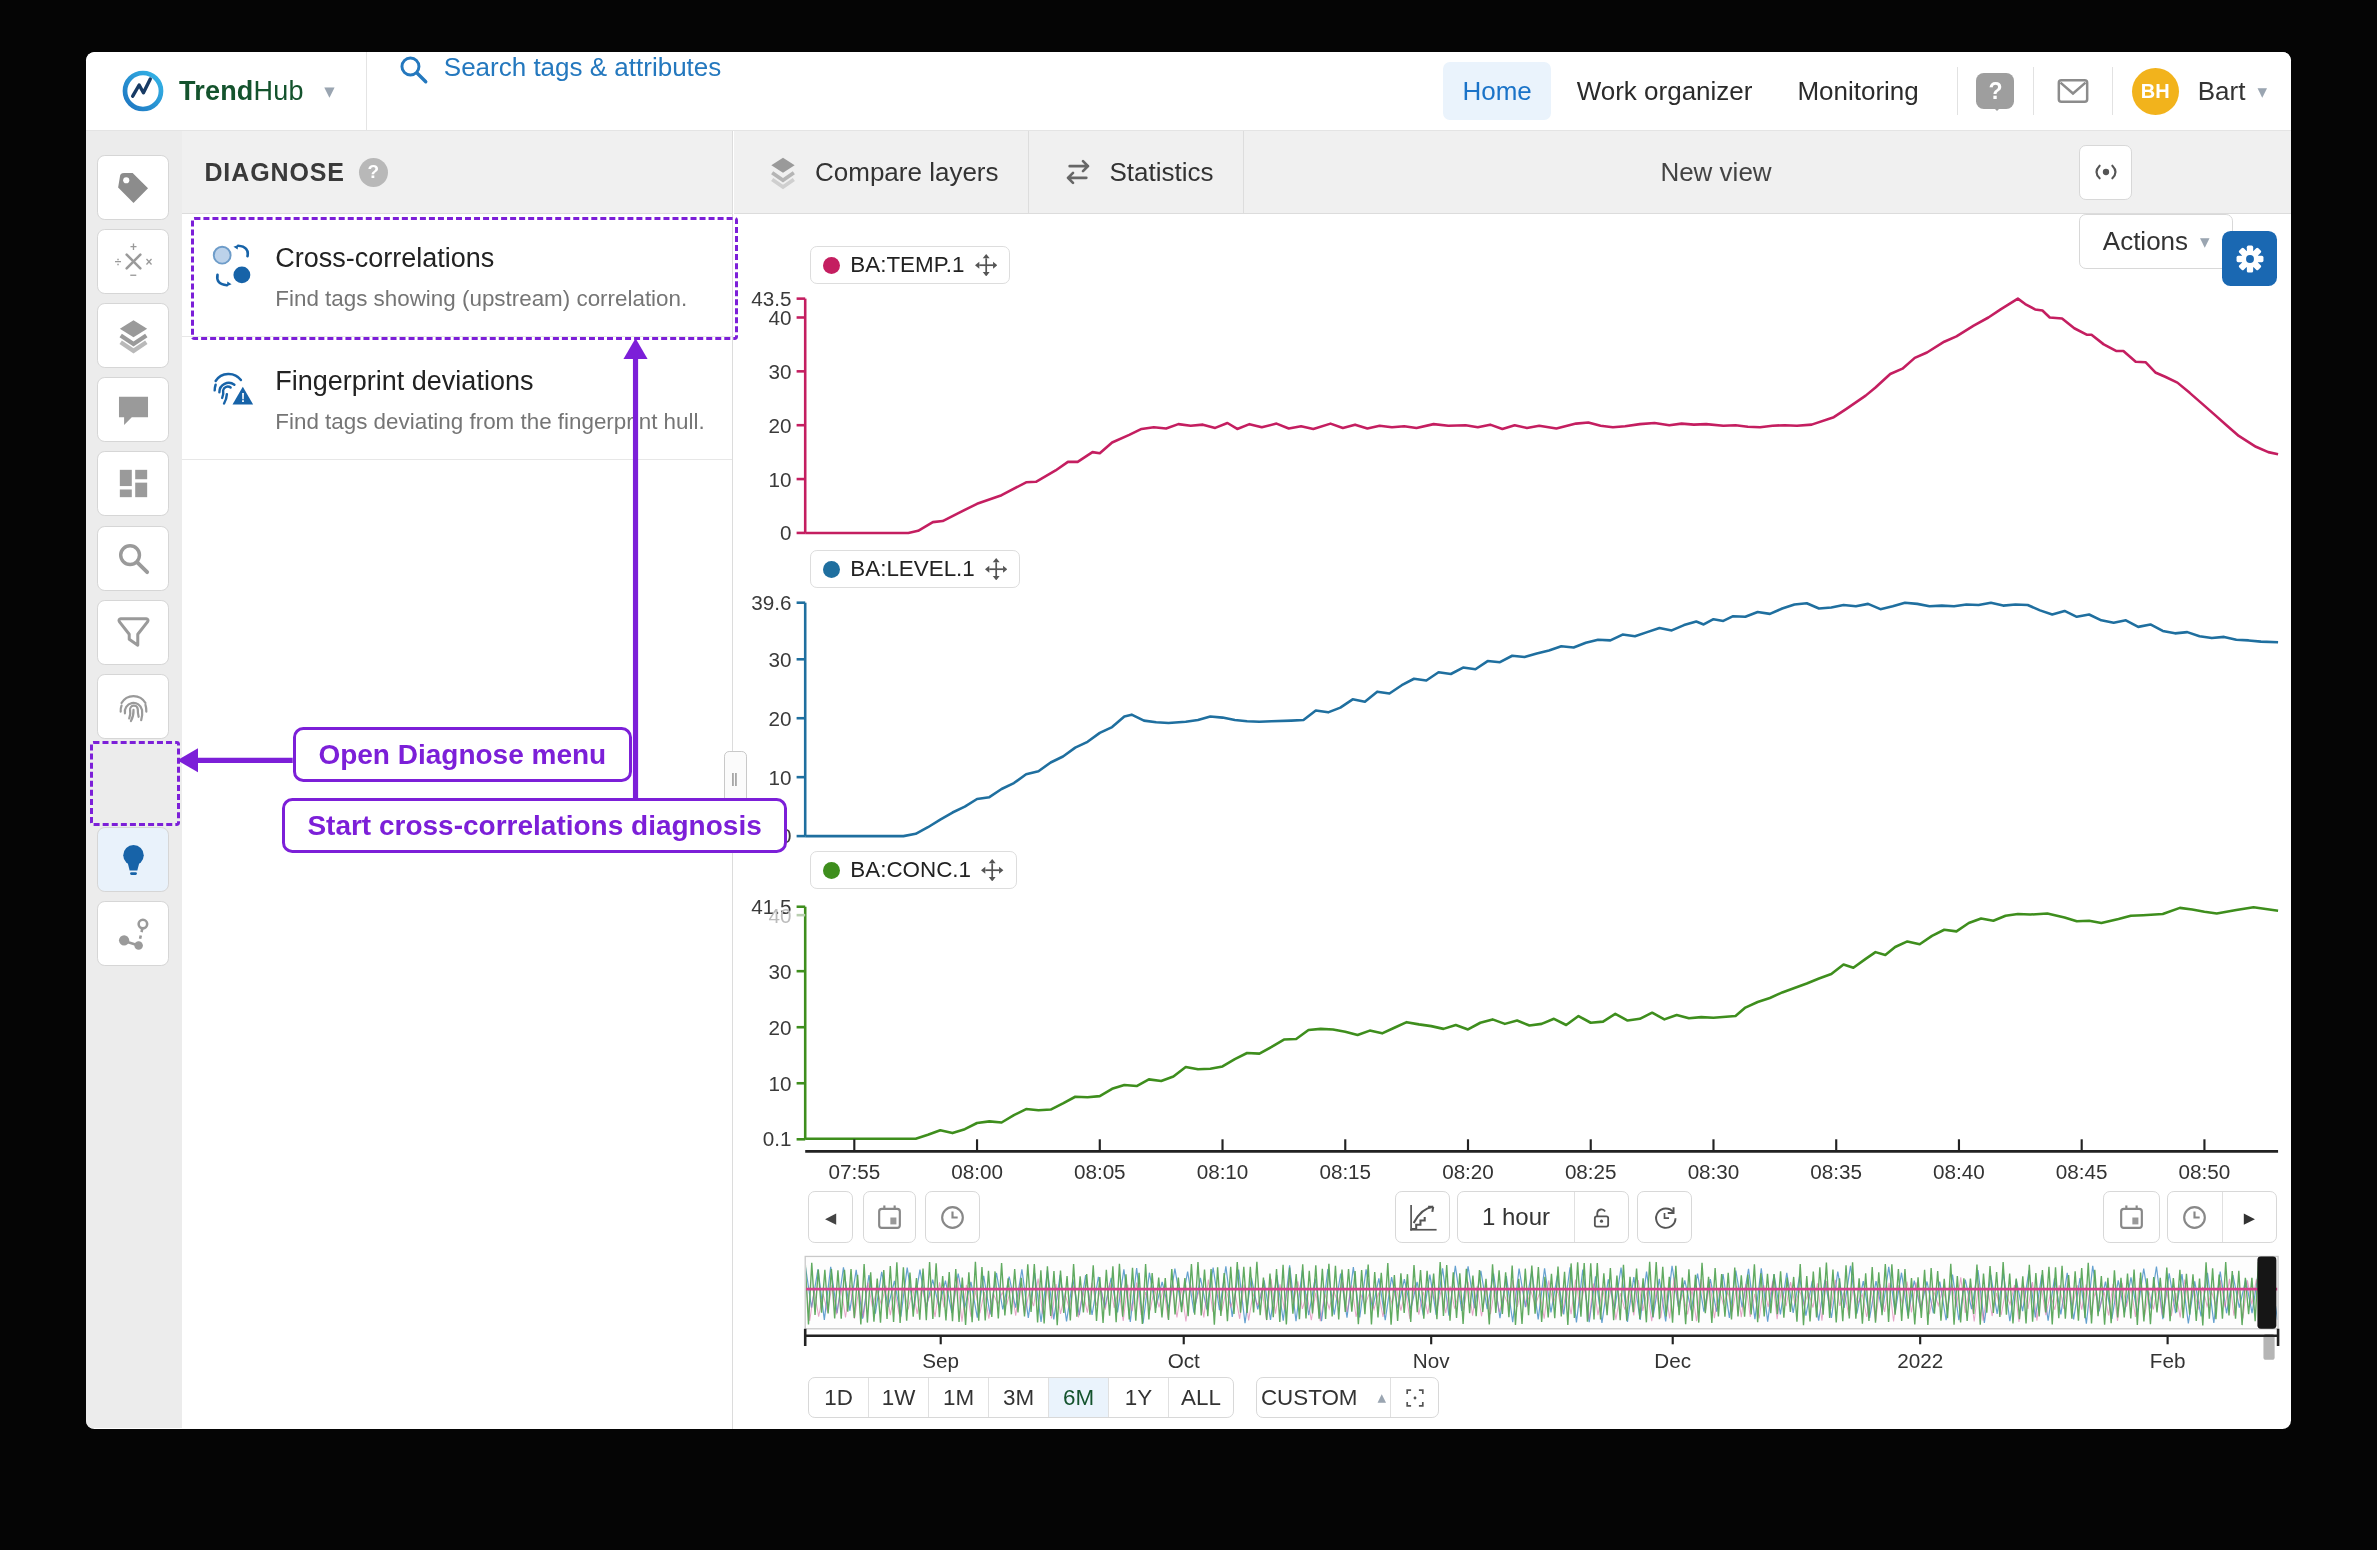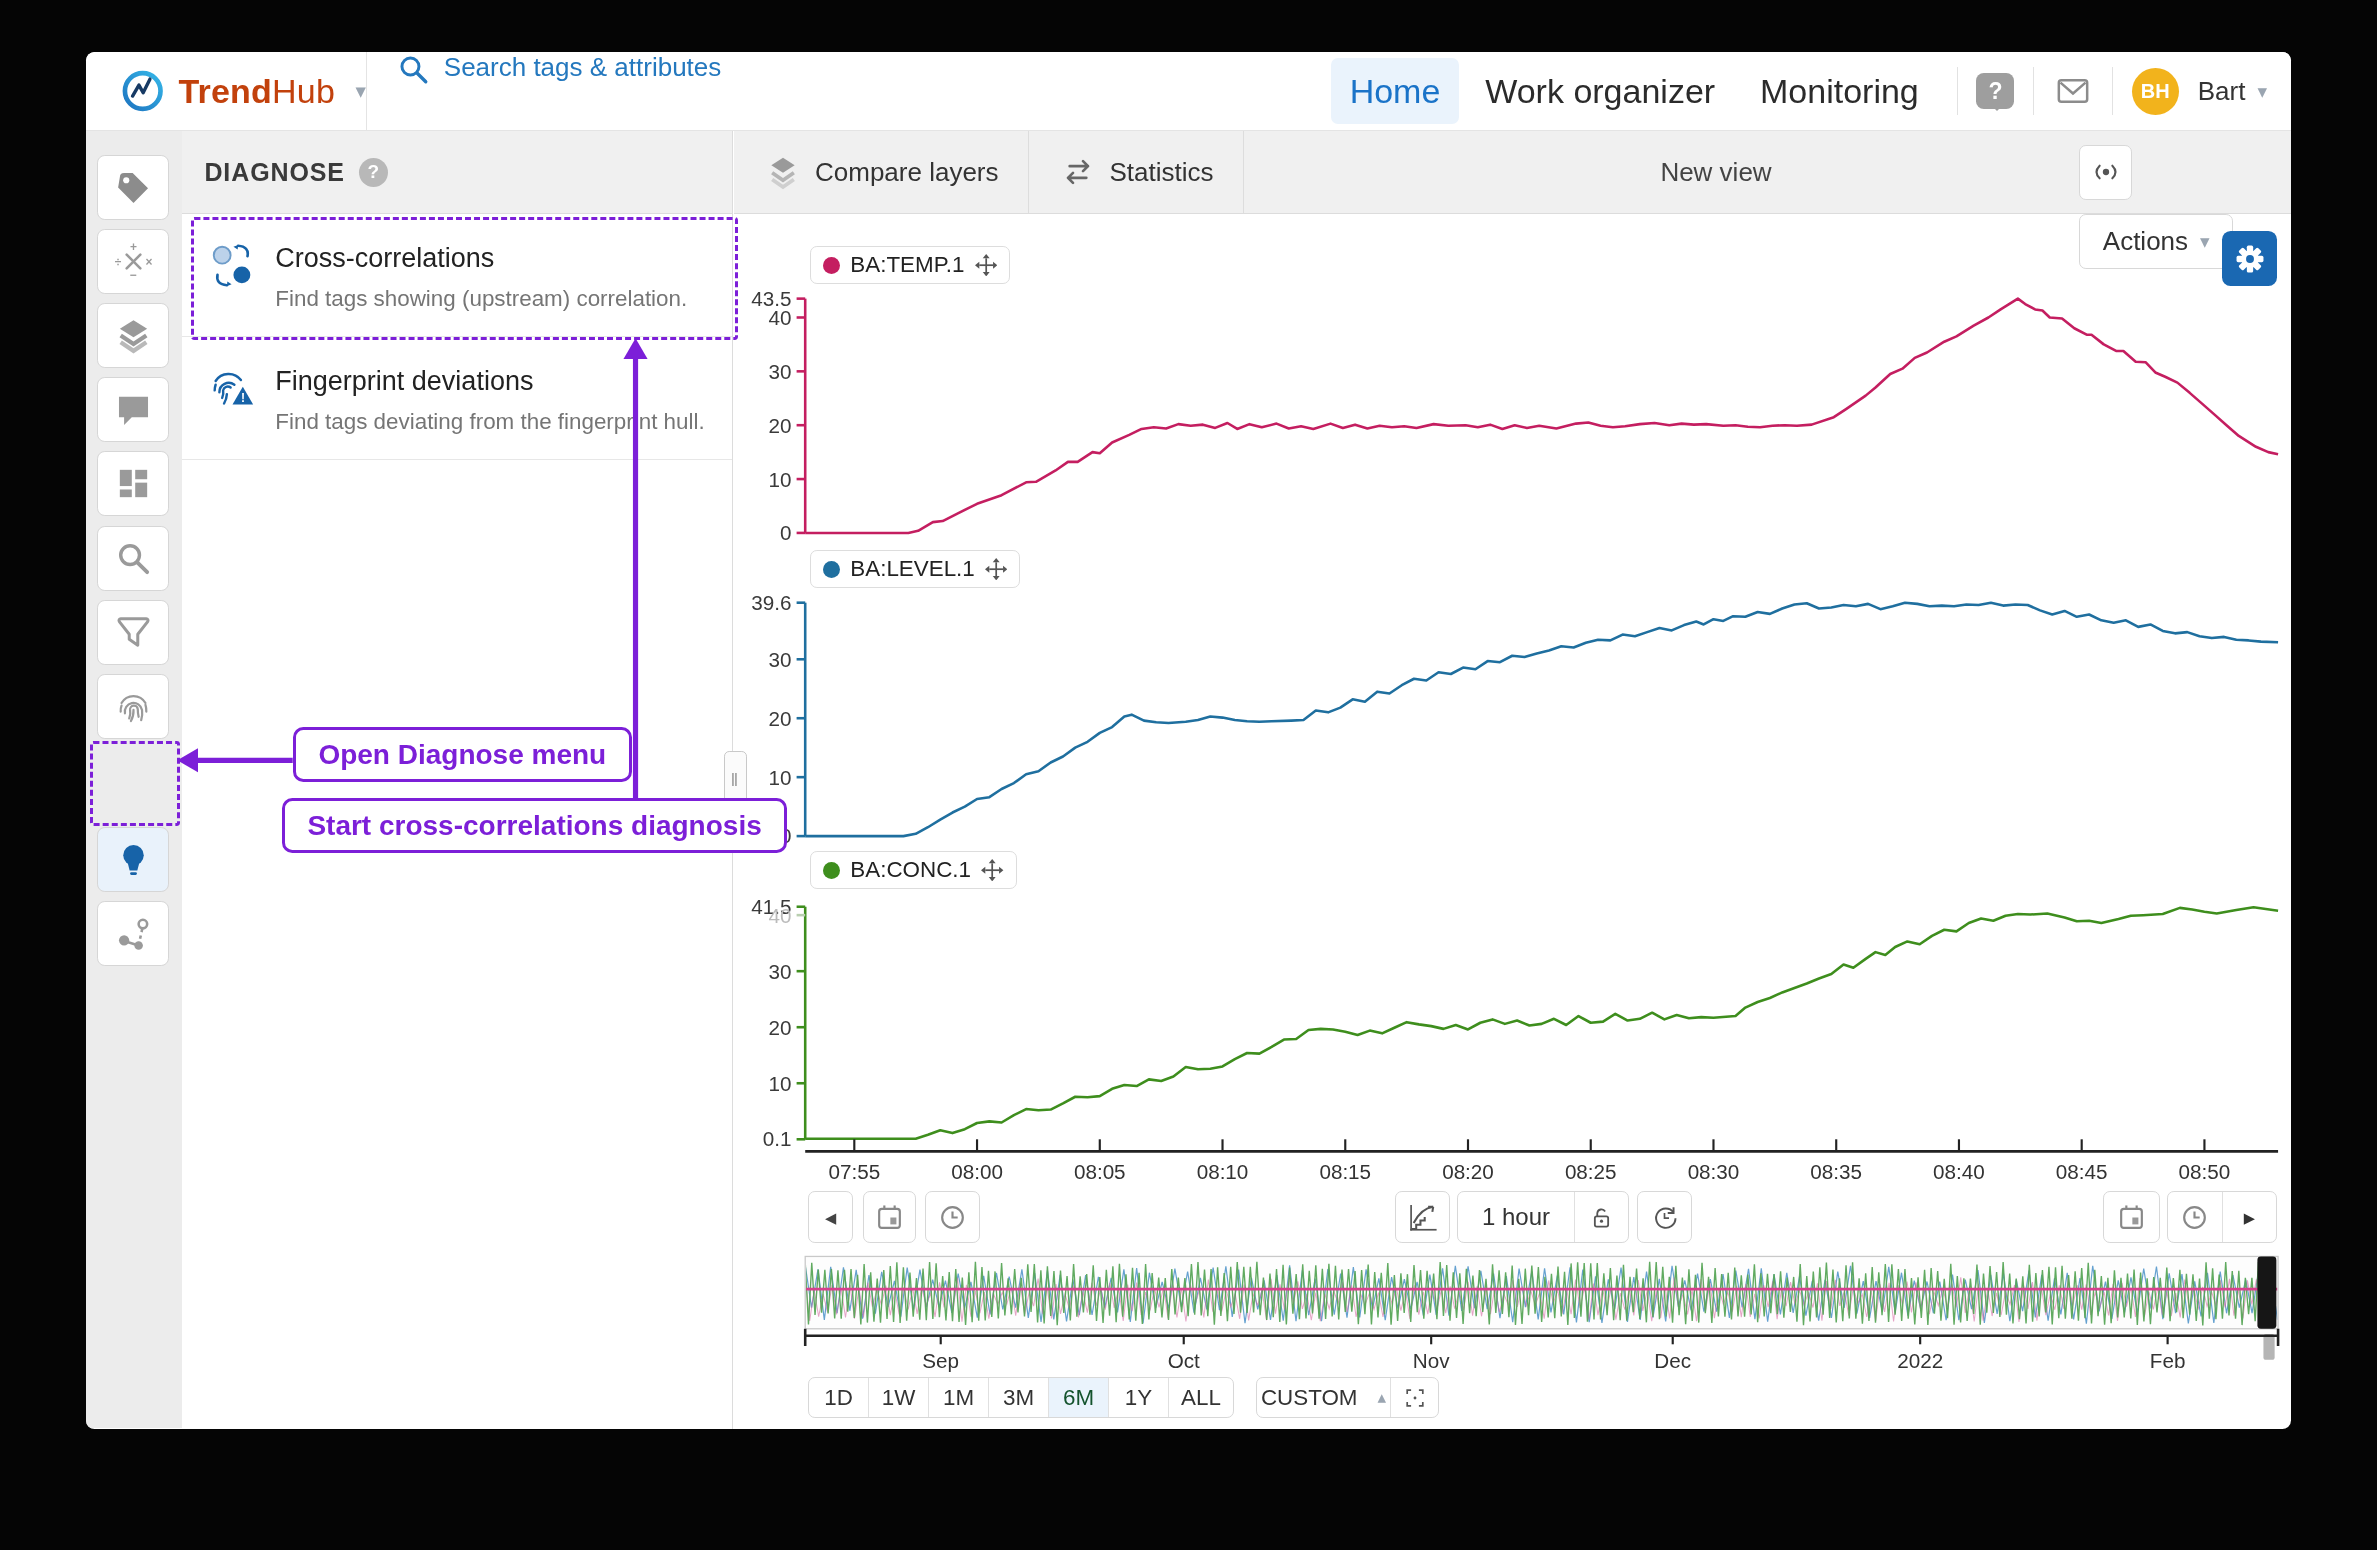--- a/index.html
+++ b/index.html
@@ -2,26 +2,26 @@
 <html style="font-size:13.8px"><head>
 <meta charset="utf-8">
 <style>
   html,body{margin:0;padding:0;background:#050505;}
   .frame{position:relative;width:2377px;height:1551px;background:#050505;overflow:hidden;font-family:"Liberation Sans",sans-serif;}
   .app{position:absolute;left:86px;top:52px;width:2205px;height:1377px;background:#fff;border-radius:8.6px;overflow:hidden;}
 
   
   .topbar{position:absolute;left:0;top:0;width:100%;height:79px;background:#fff;border-bottom:0.9px solid #e4e4e4;display:flex;align-items:center;box-sizing:border-box;}
   .logo-area{display:flex;align-items:center;gap:12px;padding:0 0 0 33px;width:280px;box-sizing:border-box;flex:0 0 auto;}
-  .logo-text{font-size:34px;color:#c2410c;letter-spacing:0.2px;}
+  .logo-text{font-size:27px;color:#14532d;letter-spacing:0.2px;}
   .logo-text b{font-weight:800;}
   .logo-caret{color:#9aa5b1;font-size:20.7px;margin-left:8.6px;}
   .search-area{flex:1 1 auto;display:flex;align-items:flex-start;gap:13.8px;height:100%;border-left:0.9px solid #e4e4e4;padding-left:29px;color:#2478be;font-size:26px;cursor:text;}
   .top-nav{display:flex;align-items:center;gap:6.9px;padding-right:24px;flex:0 0 auto;}
-  .nav-item{font-size:34px;color:#2b2b2b;padding:13.8px 19px;border-radius:6.9px;white-space:nowrap;cursor:pointer;}
+  .nav-item{font-size:26px;color:#2b2b2b;padding:13.8px 19px;border-radius:6.9px;white-space:nowrap;cursor:pointer;}
   .nav-item.active{color:#1a73c8;background:#eaf3fc;}
   .tb-divider{width:0.9px;height:48px;background:#e2e2e2;margin:0 12px;}
   .help-bubble{position:relative;width:38px;height:36px;background:#9e9e9e;border-radius:7.8px;color:#fff;font-size:23px;font-weight:bold;display:flex;align-items:center;justify-content:center;cursor:pointer;}
   .help-bubble:after{content:"";position:absolute;bottom:-6.9px;left:15.5px;border:5.2px solid transparent;border-top-color:#9e9e9e;}
   .avatar{width:47px;height:47px;border-radius:50%;background:#f2b31c;color:#fff;font-weight:bold;font-size:20px;display:flex;align-items:center;justify-content:center;}
   .user-name{font-size:26px;color:#333;margin:0 5.2px 0 12px;}
   .small-caret{color:#9aa5b1;font-size:19px;}
 
   
   .panel-header{position:absolute;left:96px;top:79px;width:551px;height:83px;background:#f0f0f0;border-bottom:0.9px solid #dcdcdc;border-right:0.9px solid #dcdcdc;display:flex;align-items:center;gap:13.8px;padding-left:22.4px;box-sizing:border-box;}

